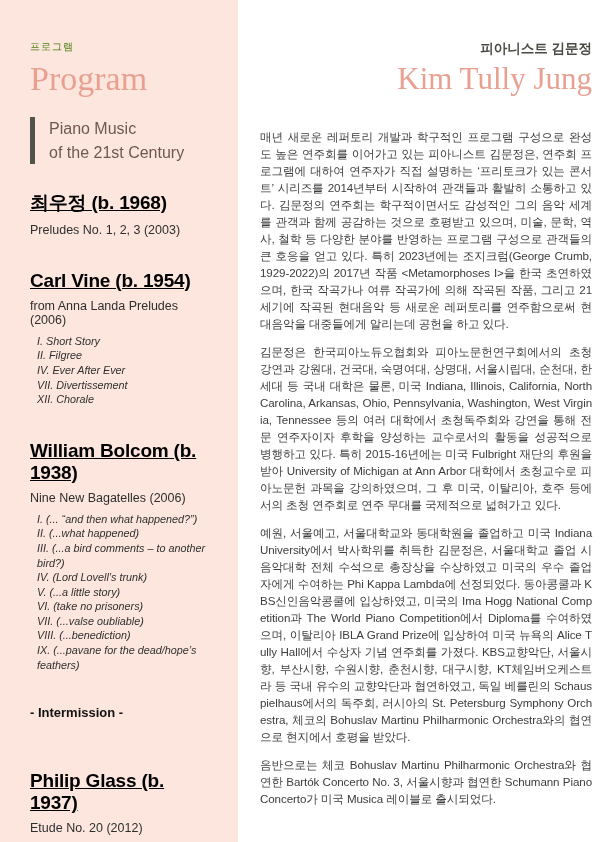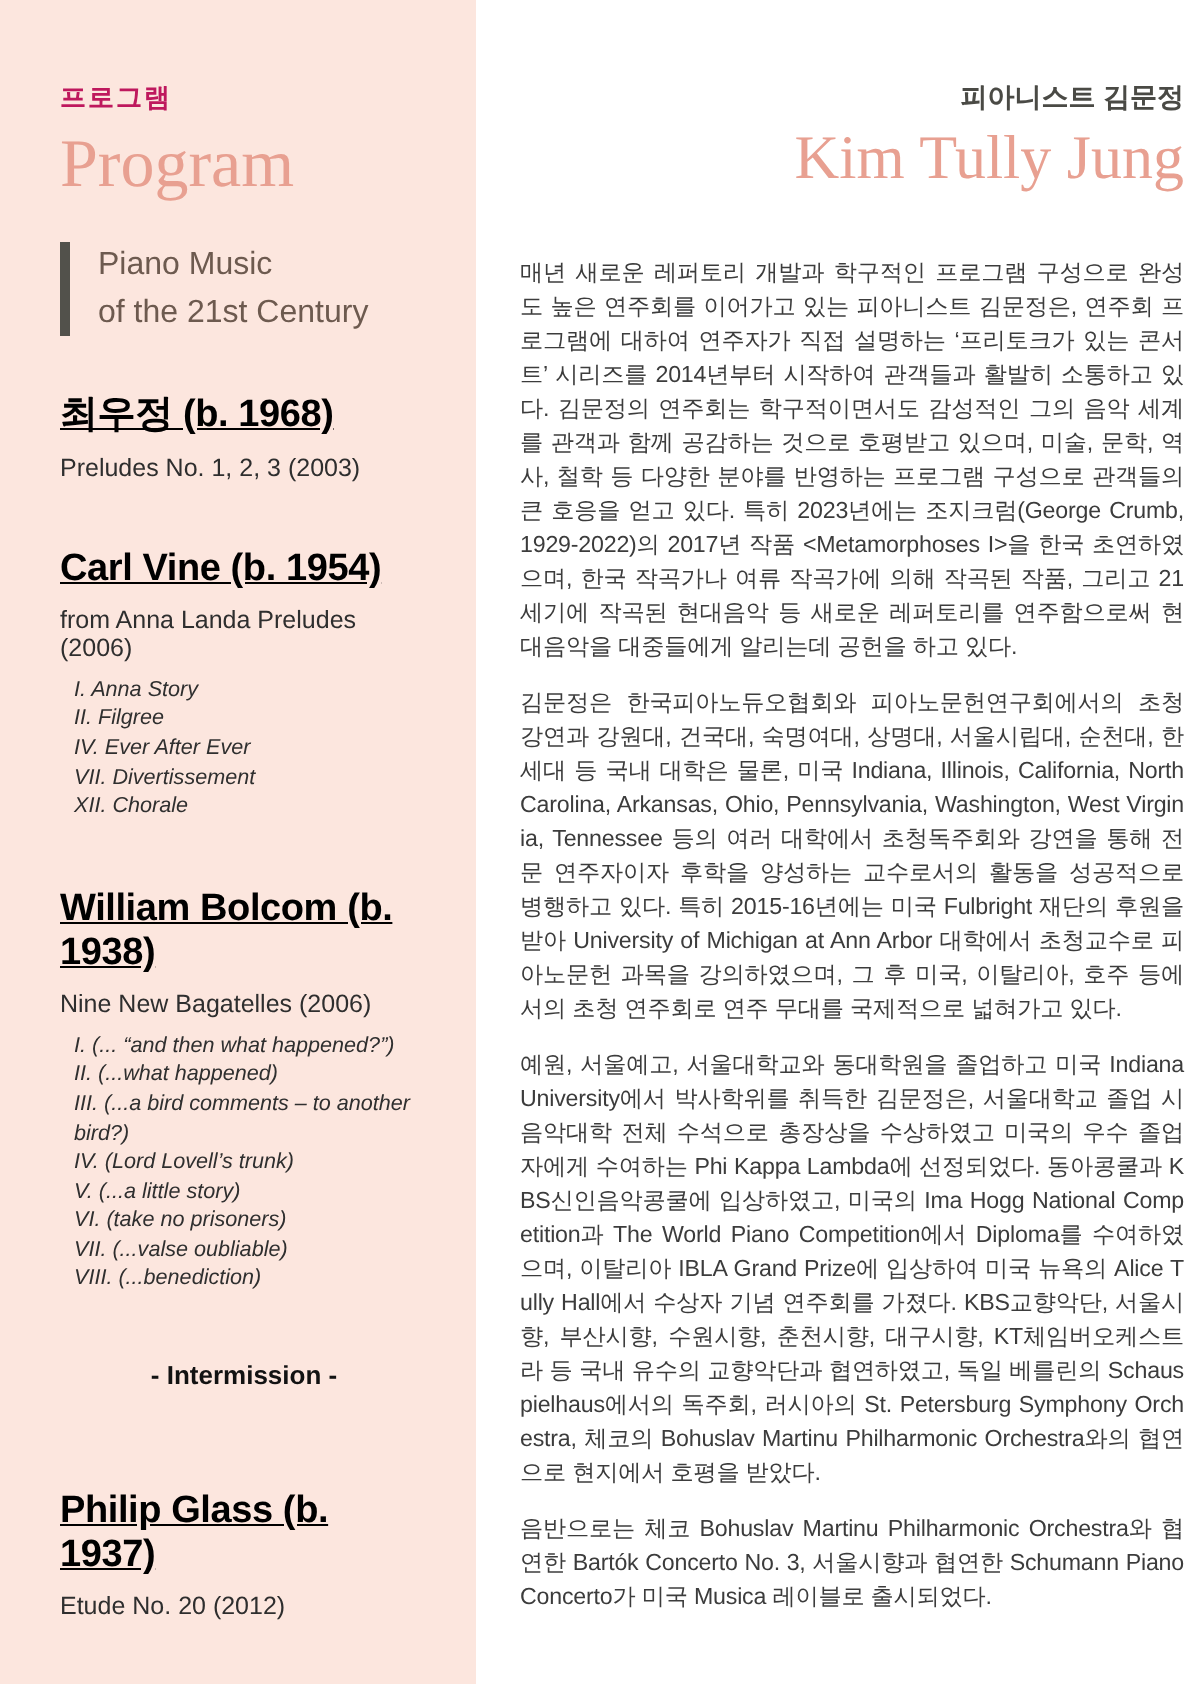--- a/index.html
+++ b/index.html
@@ -18,24 +18,24 @@
 
   
   .program-col {
     width: 238px;
     flex-shrink: 0;
     box-sizing: border-box;
     background: #fce6de;
     padding: 40px 24px 0 30px;
   }
   .program-label-ko {
-    font-size: 13px;
-    font-weight: 700;
+    font-size: 10px;
+    font-weight: 400;
     letter-spacing: 1px;
-    color: #be185d;
+    color: #4d7c0f;
   }
   .program-title {
     margin: 6px 0 0 0;
     font-family: "Liberation Serif", "DejaVu Serif", serif;
     font-weight: 400;
     font-size: 34px;
     line-height: 1.1;
     color: #e8a091;
   }
   .subtitle {
@@ -73,21 +73,20 @@
     font-size: 10.8px;
     font-style: italic;
     color: #2f2f2f;
     line-height: 14.6px;
   }
   .intermission {
     font-size: 13px;
     font-weight: 700;
     color: #121212;
     margin: 12px 0 50px 0;
-    text-align: center;
   }
 
   
   .bio-col {
     flex: 1;
     box-sizing: border-box;
     padding: 40px 8px 0 22px;
   }
   .bio-header { text-align: right; }
   .bio-label-ko {
@@ -135,40 +134,41 @@
   <div class="piece-block">
     <div class="composer">최우정 (b. 1968)</div>
     <div class="work">Preludes No. 1, 2, 3 (2003)</div>
 
   </div>
 
   <div class="piece-block">
     <div class="composer">Carl Vine (b. 1954)</div>
     <div class="work">from Anna Landa Preludes (2006)</div>
     <div class="movements">
-            <div class="movement">I. Anna Story</div>
+            <div class="movement">I. Short Story</div>
             <div class="movement">II. Filgree</div>
             <div class="movement">IV. Ever After Ever</div>
             <div class="movement">VII. Divertissement</div>
             <div class="movement">XII. Chorale</div>
           </div>
   </div>
 
   <div class="piece-block">
     <div class="composer">William Bolcom (b. 1938)</div>
     <div class="work">Nine New Bagatelles (2006)</div>
     <div class="movements">
             <div class="movement">I. (... “and then what happened?”)</div>
             <div class="movement">II. (...what happened)</div>
             <div class="movement">III. (...a bird comments – to another bird?)</div>
             <div class="movement">IV. (Lord Lovell’s trunk)</div>
             <div class="movement">V. (...a little story)</div>
             <div class="movement">VI. (take no prisoners)</div>
             <div class="movement">VII. (...valse oubliable)</div>
             <div class="movement">VIII. (...benediction)</div>
+            <div class="movement">IX. (...pavane for the dead/hope’s feathers)</div>
           </div>
   </div>
 
   <div class="intermission">- Intermission -</div>
 
   <div class="piece-block">
     <div class="composer">Philip Glass (b. 1937)</div>
     <div class="work">Etude No. 20 (2012)</div>
 
   </div>

